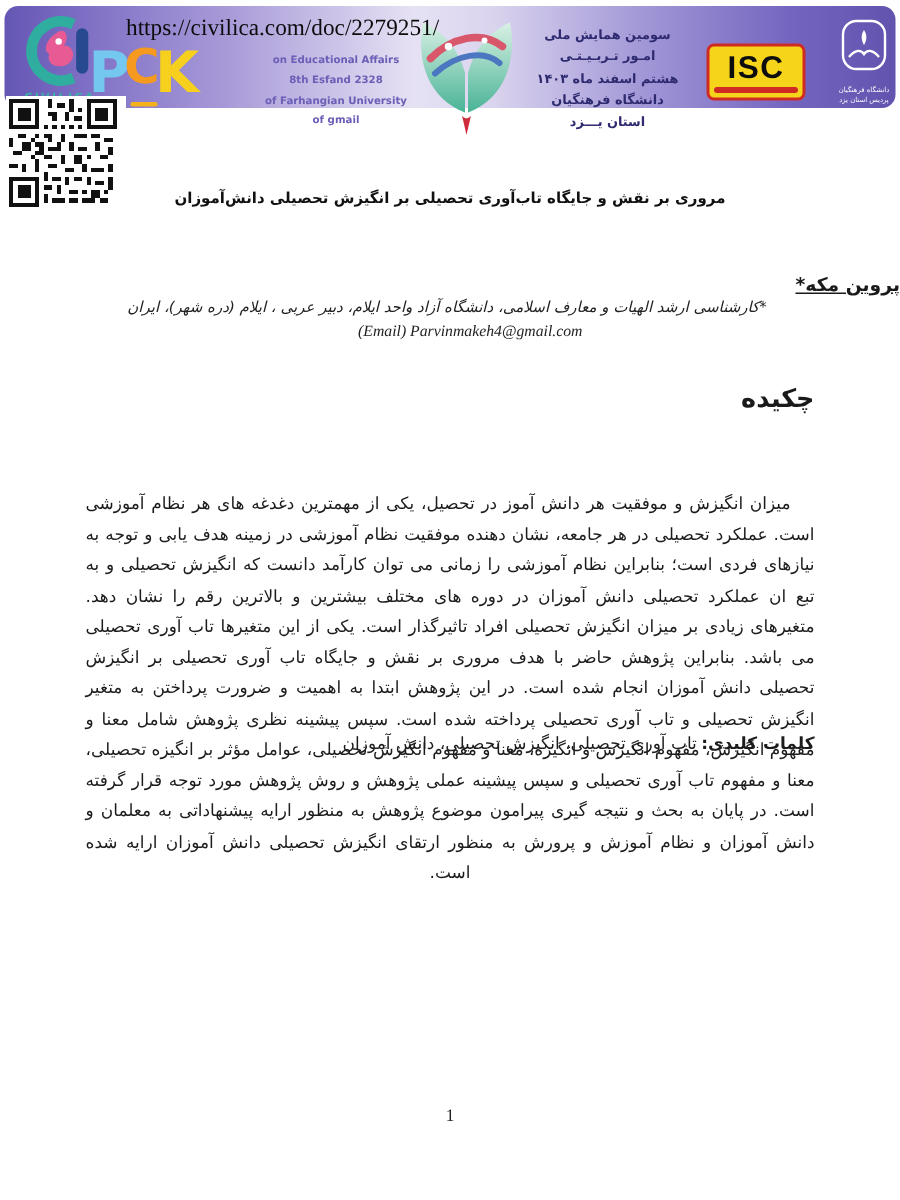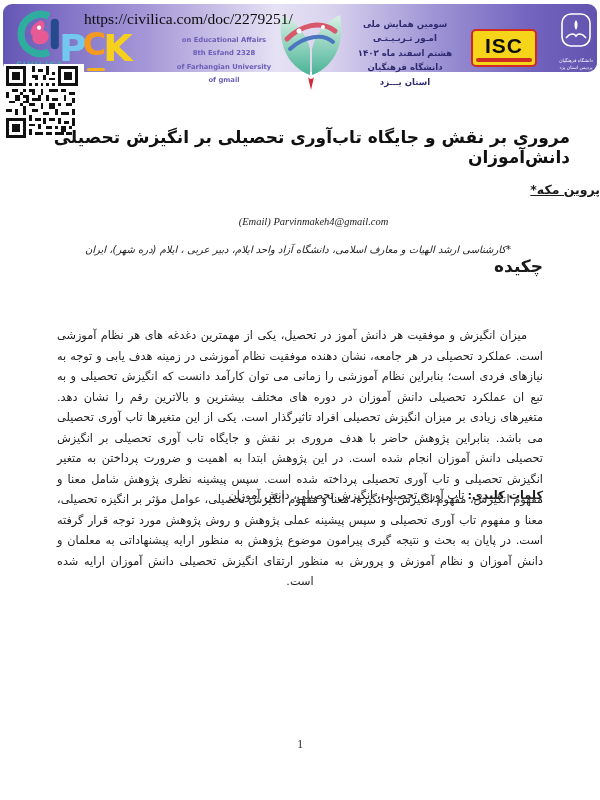--- a/index.html
+++ b/index.html
@@ -49,30 +49,30 @@
   
   .doc-url{
     position:absolute;left:84px;top:10px;
     font-family:"Liberation Serif","DejaVu Serif",serif;
     font-size:15.5px;color:#0c0c0c;white-space:nowrap;
   }
   .qr{position:absolute;left:4px;top:64px;width:76px;height:76px;background:#fff;padding:2px;}
   
   .title{
     position:absolute;left:30px;right:30px;top:127px;
-    direction:rtl;text-align:right;font-size:17px;font-weight:bold;color:#111;
+    direction:rtl;text-align:center;font-size:10px;font-weight:bold;color:#111;
   }
   .author{
     position:absolute;left:0;right:0;top:182px;
     direction:rtl;text-align:right;font-size:12.5px;font-weight:bold;
     text-decoration:underline;
   }
   .affiliation{
     position:absolute;left:40px;right:44px;top:200px;
-    direction:rtl;text-align:center;font-style:italic;font-size:10px;color:#222;margin-top:44px;
+    direction:rtl;text-align:center;font-style:italic;font-size:10px;color:#222;
   }
   .email{
     position:absolute;left:0;right:0;top:216px;text-align:center;
     font-family:"Liberation Serif","DejaVu Serif",serif;
     font-style:italic;font-size:10.5px;color:#222;padding-left:27px;
   }
   .abstract-heading{
     position:absolute;right:57px;top:256px;
     direction:rtl;font-weight:bold;font-size:17px;
   }

